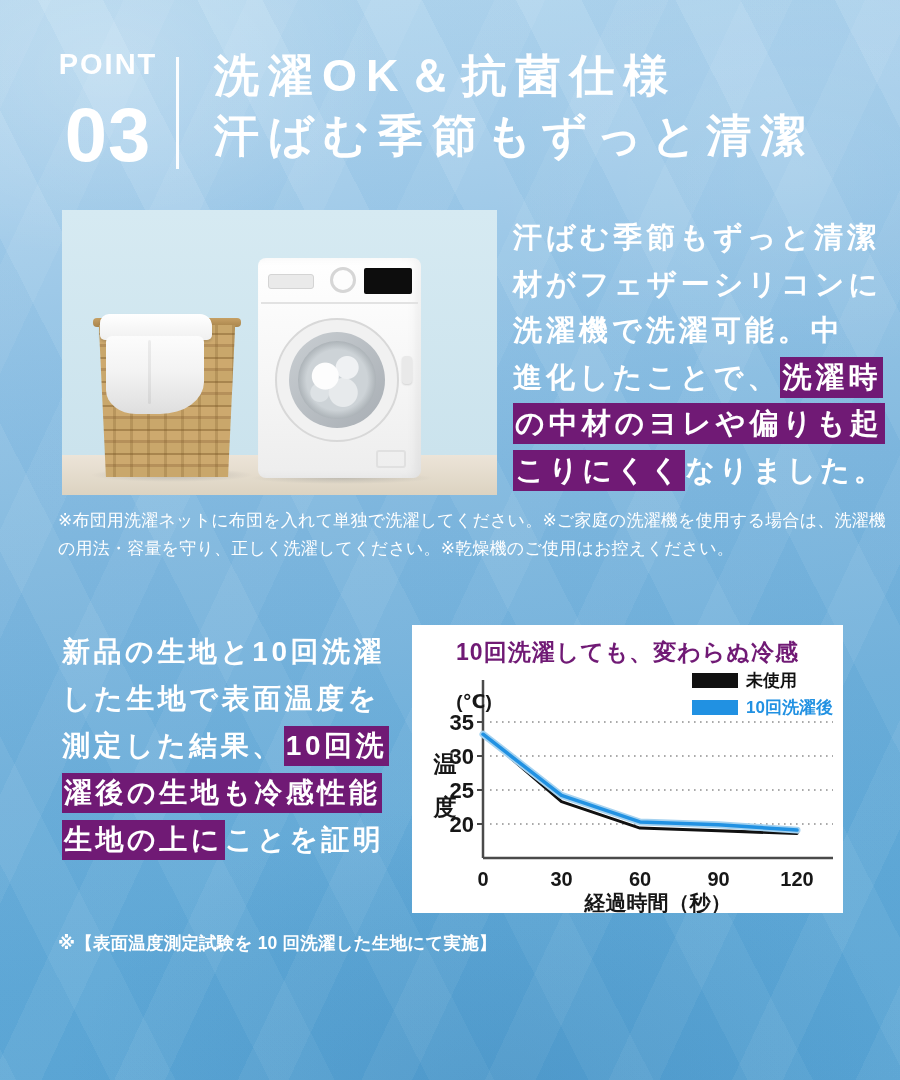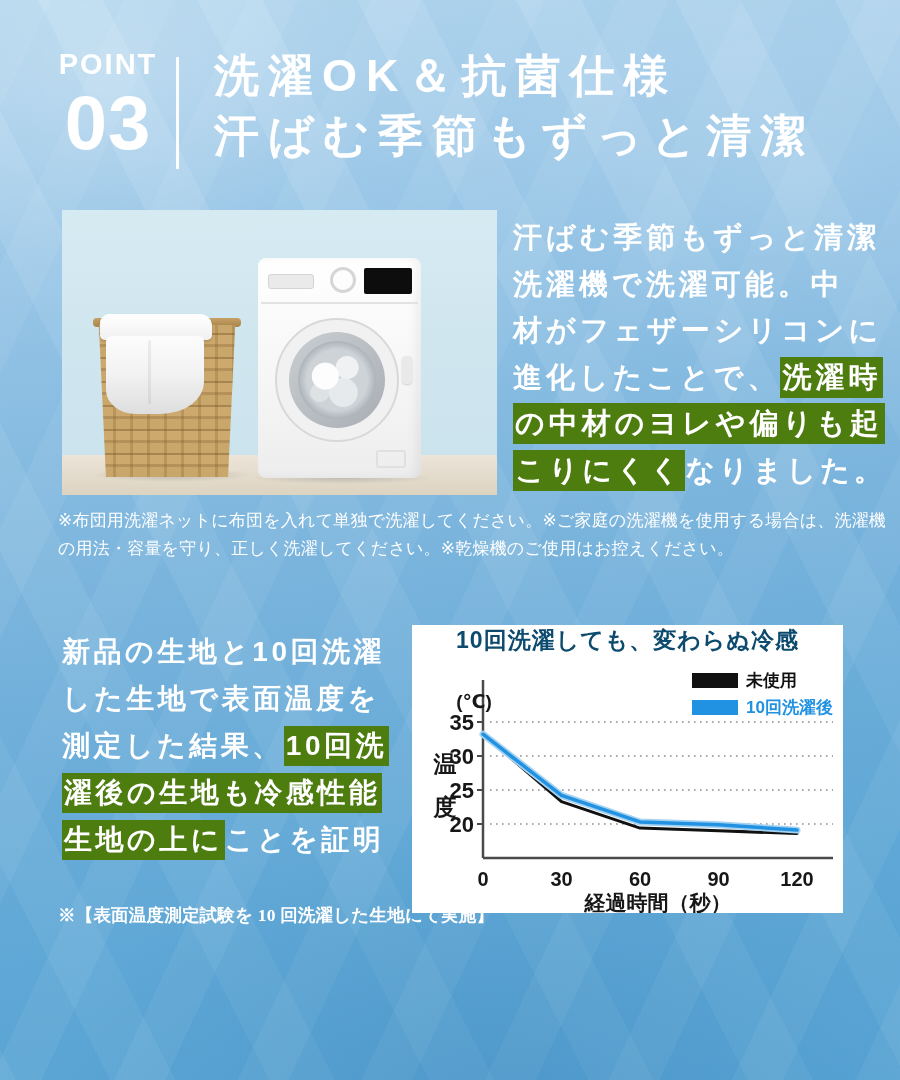--- a/index.html
+++ b/index.html
@@ -17,21 +17,21 @@
       radial-gradient(ellipse 420px 300px at 12% 6%, rgba(255,255,255,0.22), transparent 65%),
       radial-gradient(ellipse 520px 340px at 88% 16%, rgba(255,255,255,0.10), transparent 60%),
       radial-gradient(ellipse 600px 420px at 55% 102%, rgba(25,95,155,0.16), transparent 72%),
       repeating-linear-gradient(115deg, rgba(255,255,255,0.055) 0 46px, rgba(255,255,255,0) 46px 112px),
       repeating-linear-gradient(243deg, rgba(255,255,255,0.045) 0 58px, rgba(70,145,205,0.05) 58px 142px);
   }
 
   
   .point-col{position:absolute;left:56px;top:48px;width:104px;text-align:center;}
   .point-label{font-size:29px;font-weight:700;letter-spacing:2px;text-align:center;}
-  .point-num{font-size:76px;font-weight:700;line-height:1;margin-top:4px;letter-spacing:1px;}
+  .point-num{font-size:76px;font-weight:700;line-height:1;margin-top:16px;letter-spacing:1px;}
   .divider{position:absolute;left:176px;top:57px;width:3px;height:112px;background:rgba(255,255,255,0.95);}
   .heading{position:absolute;left:214px;top:46px;font-size:45px;font-weight:700;letter-spacing:9px;line-height:60px;white-space:nowrap;}
 
   
   .photo{position:absolute;left:62px;top:210px;width:435px;height:285px;overflow:hidden;}
   .wall{position:absolute;left:0;top:0;width:100%;height:245px;background:linear-gradient(180deg,#d6eaf2 0%,#cbe3ed 100%);}
   .floor{position:absolute;left:0;top:245px;width:100%;height:40px;background:linear-gradient(180deg,#ece4d8,#dcd3c1);}
   .shadow-basket{position:absolute;left:28px;top:258px;width:164px;height:14px;background:radial-gradient(ellipse,rgba(70,80,90,0.25),transparent 70%);}
   .shadow-machine{position:absolute;left:188px;top:262px;width:184px;height:12px;background:radial-gradient(ellipse,rgba(70,80,90,0.22),transparent 70%);}
   .basket-rim{position:absolute;left:31px;top:108px;width:148px;height:9px;background:linear-gradient(180deg,#c6a064,#a9854c);border-radius:4px;}
@@ -60,31 +60,31 @@
       radial-gradient(circle at 28% 66%, #dde2e5 0 9px, transparent 10px),
       radial-gradient(circle at 50% 50%, #cdd3d7 0 55%, #70787e 100%);}
   .m-handle{position:absolute;right:9px;top:98px;width:10px;height:28px;background:#e9e9e9;border-radius:4px;box-shadow:0 1px 2px rgba(0,0,0,0.15);}
   .m-detail{position:absolute;left:118px;top:192px;width:26px;height:14px;border:2px solid #e0e0e0;border-radius:3px;}
 
   
   .wash-para{position:absolute;left:513px;top:214px;font-size:29px;font-weight:700;letter-spacing:4px;}
   .wash-para .tline{line-height:46.5px;white-space:nowrap;}
   .test-para{position:absolute;left:62px;top:628px;font-size:28px;font-weight:700;letter-spacing:3.5px;}
   .test-para .tline{line-height:47px;white-space:nowrap;}
-  .hl{background:#4d7c0f;padding:4px 2px 5px;}
+  .hl{background:#701a75;padding:4px 2px 5px;}
 
   .wash-note{position:absolute;left:58px;top:507px;width:832px;font-size:17px;font-weight:500;line-height:28px;letter-spacing:0.2px;}
 
   
   .chart-panel{position:absolute;left:412px;top:625px;width:431px;height:288px;background:#fff;color:#111;overflow:hidden;}
-  .chart-title{margin-top:0;text-align:center;font-size:23px;font-weight:700;letter-spacing:1px;color:#0c4a6e;}
+  .chart-title{margin-top:12px;text-align:center;font-size:23px;font-weight:700;letter-spacing:1px;color:#701a75;}
   .chart-svg{position:absolute;left:0;top:40px;}
 
   
-  .footnote{position:absolute;left:58px;top:901px;width:818px;font-size:17.5px;line-height:28.5px;font-weight:500;letter-spacing:0.2px;font-family:Liberation Serif, serif;}
+  .footnote{position:absolute;left:58px;top:929px;width:818px;font-size:17.5px;line-height:28.5px;font-weight:500;letter-spacing:0.2px;}
   .footnote-heading{font-weight:700;}
 </style>
 </head>
 <body>
 
 <div class="ice"></div>
 
 <div class="point-col">
   <div class="point-label">POINT</div>
   <div class="point-num">03</div>
@@ -115,22 +115,22 @@
         <div class="m-drum"></div>
       </div>
     </div>
     <div class="m-handle"></div>
     <div class="m-detail"></div>
   </div>
 </div>
 
 <div class="wash-para">
     <div class="tline"><span>汗ばむ季節もずっと清潔</span></div>
+    <div class="tline"><span>材がフェザーシリコンに</span></div>
     <div class="tline"><span>洗濯機で洗濯可能。中</span></div>
-    <div class="tline"><span>材がフェザーシリコンに</span></div>
     <div class="tline"><span>進化したことで、</span><span class="hl">洗濯時</span></div>
     <div class="tline"><span class="hl">の中材のヨレや偏りも起</span></div>
     <div class="tline"><span class="hl">こりにくく</span><span>なりました。</span></div>
   </div>
 
 <div class="wash-note">※布団用洗濯ネットに布団を入れて単独で洗濯してください。※ご家庭の洗濯機を使用する場合は、洗濯機の用法・容量を守り、正しく洗濯してください。※乾燥機のご使用はお控えください。</div>
 
 <div class="test-para">
     <div class="tline"><span>新品の生地と10回洗濯</span></div>
     <div class="tline"><span>した生地で表面温度を</span></div>

